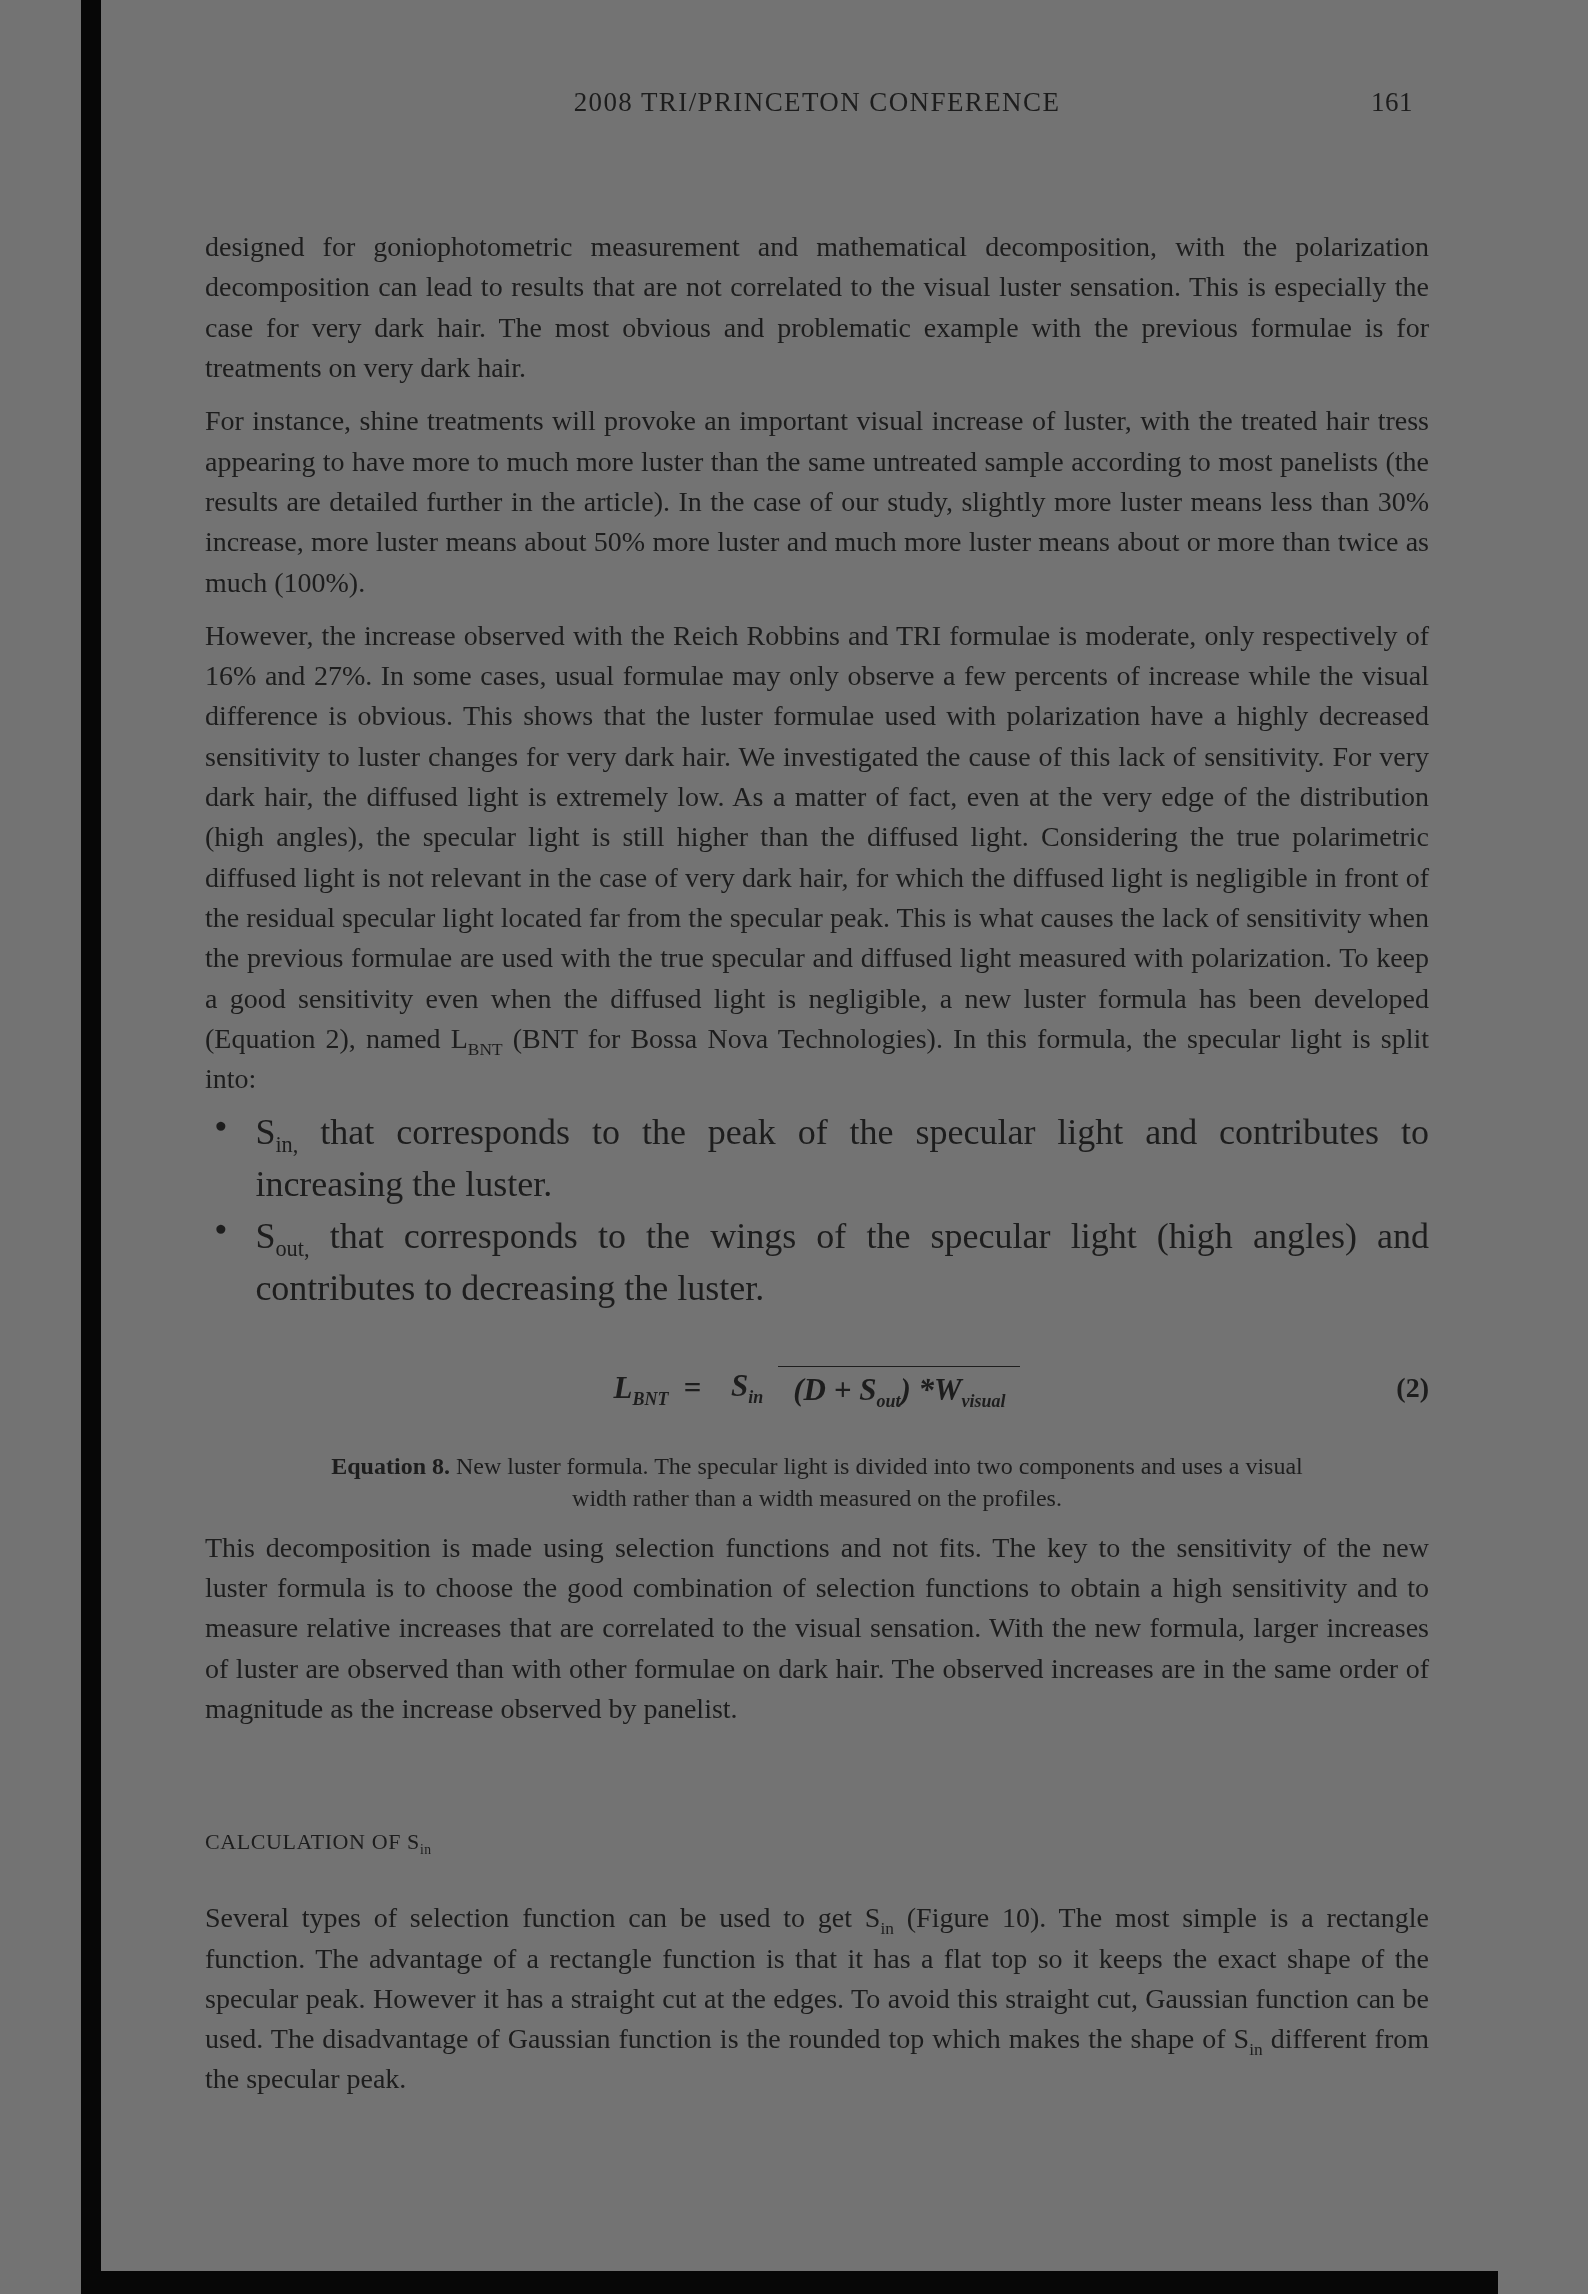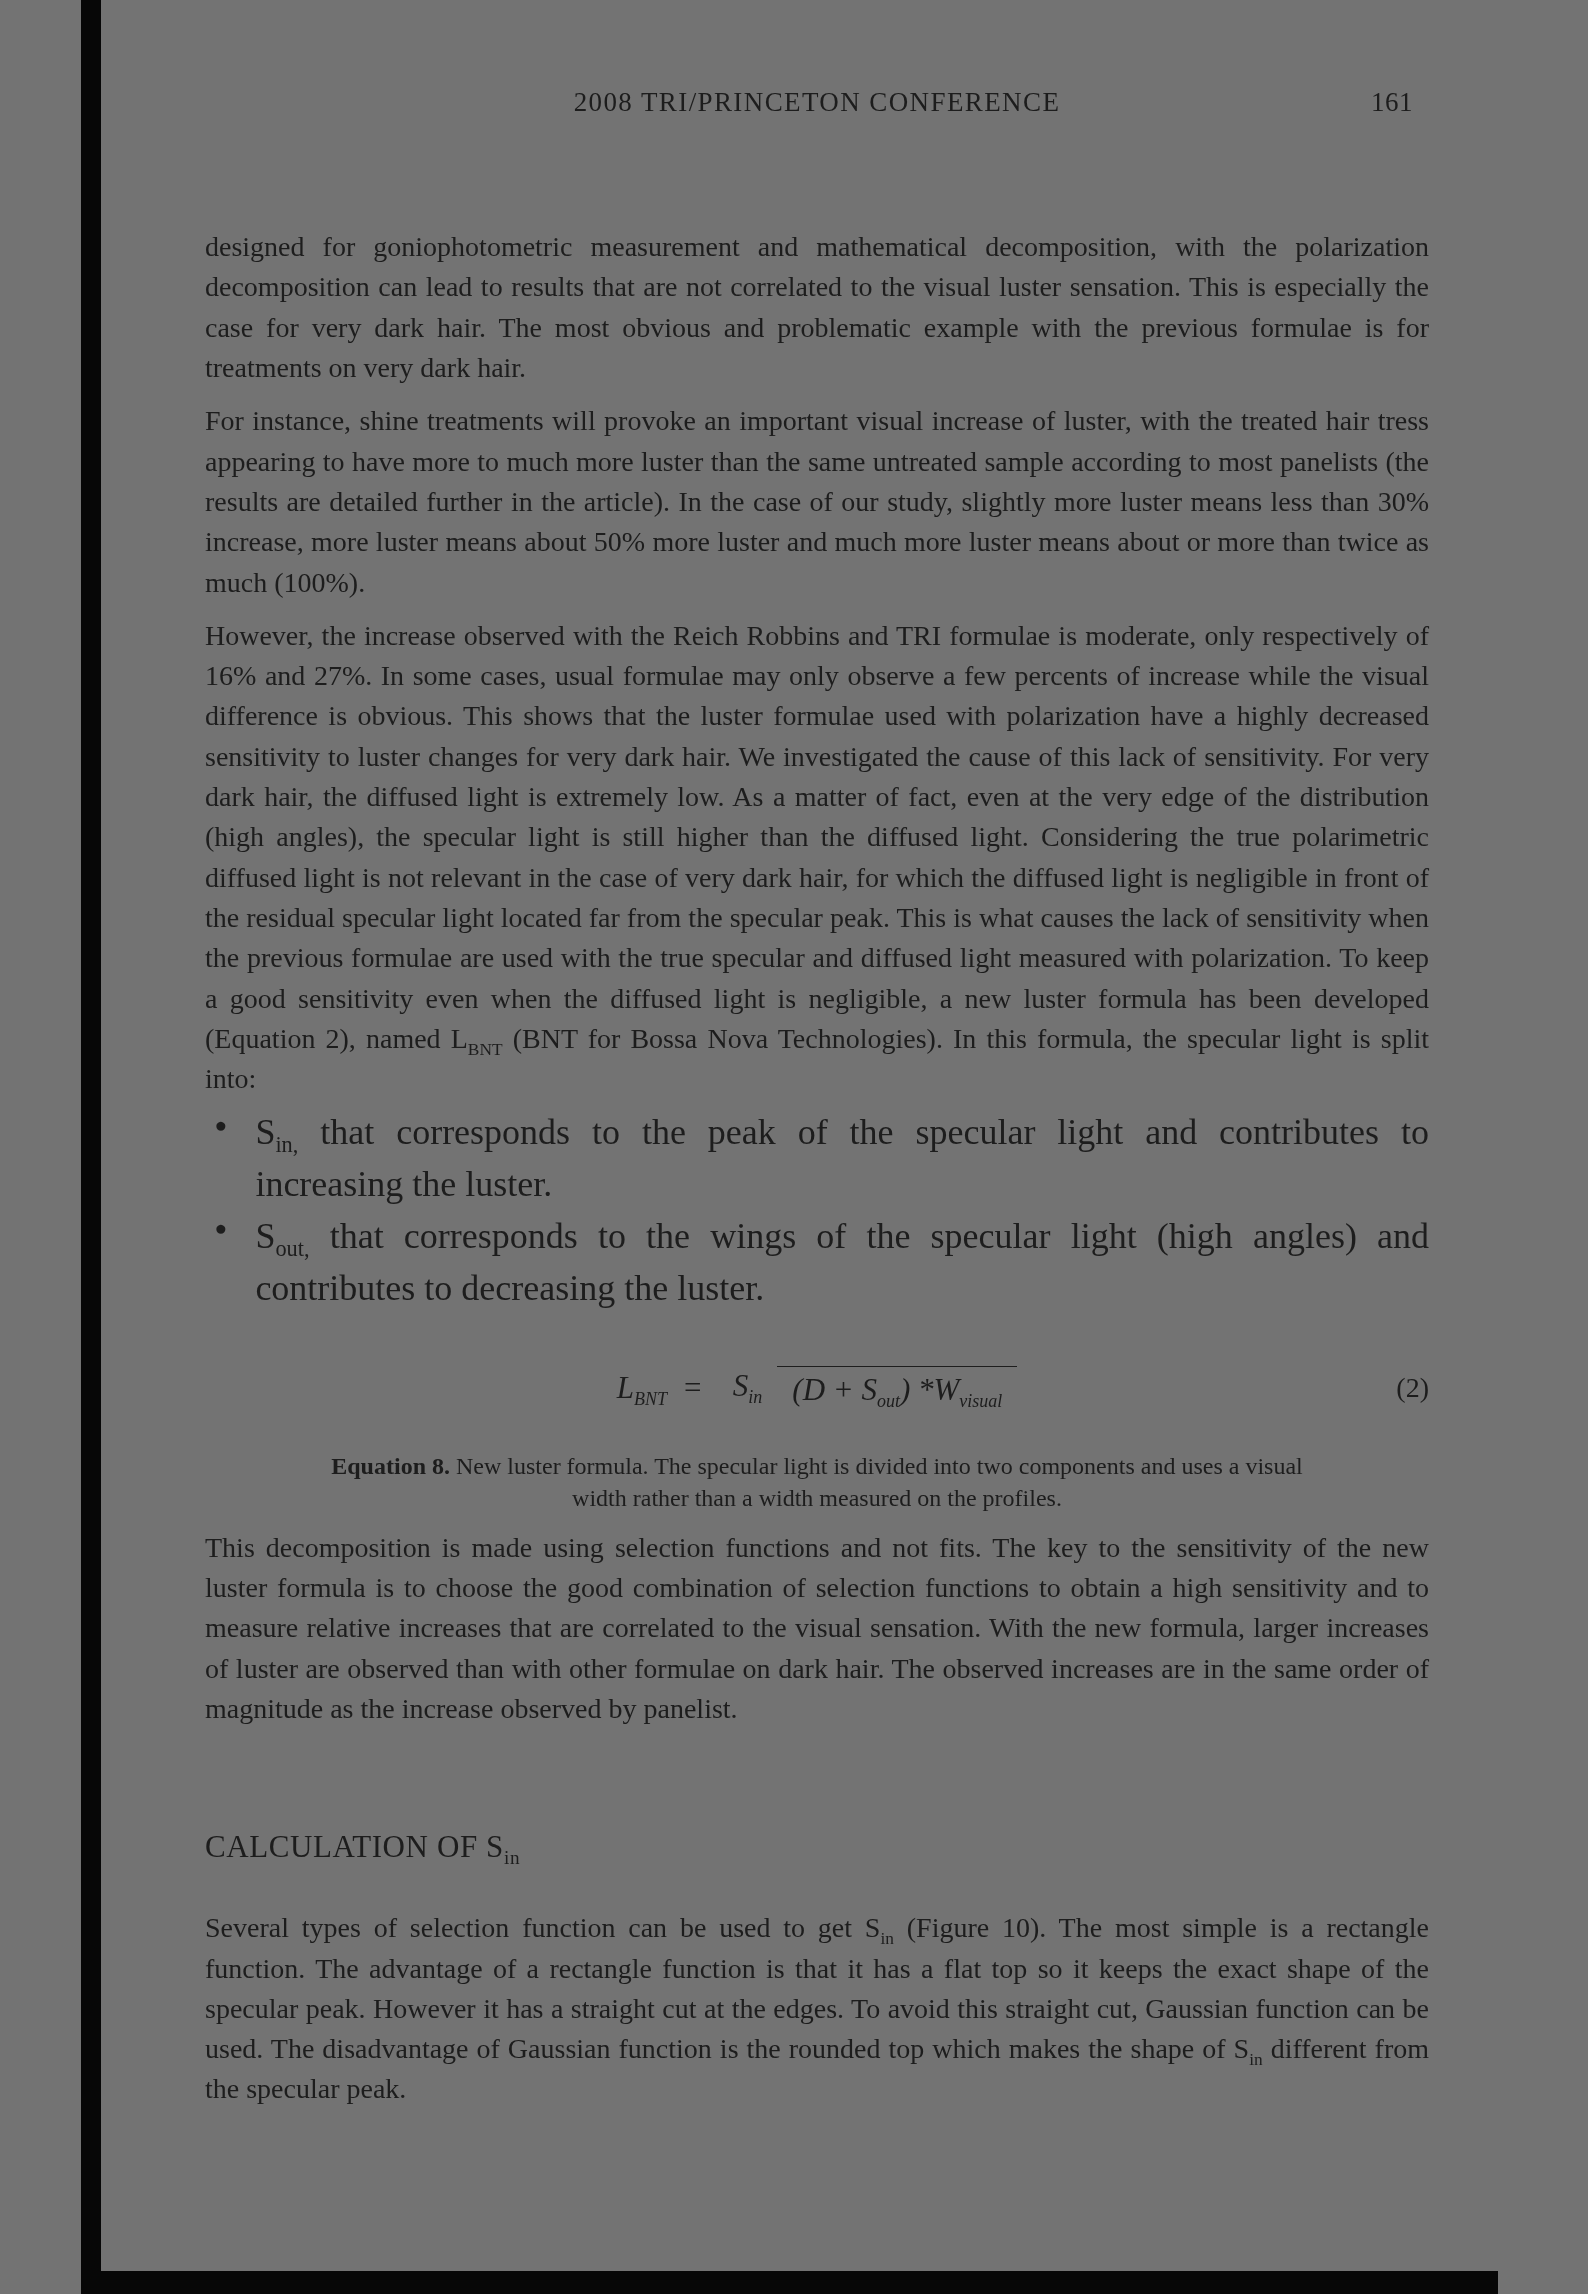--- a/index.html
+++ b/index.html
@@ -61,20 +61,21 @@
     line-height: 1.44;
     text-align: justify;
   }
   .equation-row {
     position: relative;
     margin: 24.5px 0 7.5px;
     min-height: 98px;
     display: flex;
     justify-content: center;
     align-items: center;
+    font-weight: bold;
   }
   .equation {
     font-size: 31px;
     font-style: italic;
     display: flex;
     align-items: center;
     gap: 15px;
   }
   .equation sub { font-size: 58%; }
   .frac {
@@ -94,21 +95,21 @@
   .caption {
     margin: 13px auto 0;
     max-width: 1017px;
     font-size: 24px;
     line-height: 1.35;
     text-align: center;
   }
   .caption b { font-weight: bold; }
   .section-heading {
     margin: 100px 0 0;
-    font-size: 31px;
+    font-size: 22px;
     font-weight: normal;
     letter-spacing: 0.6px;
   }
   .para.after-heading { margin-top: 43px; }
 </style>
 </head>
 <body>
 
 <div class="page">
   <div class="scan-left"></div>

